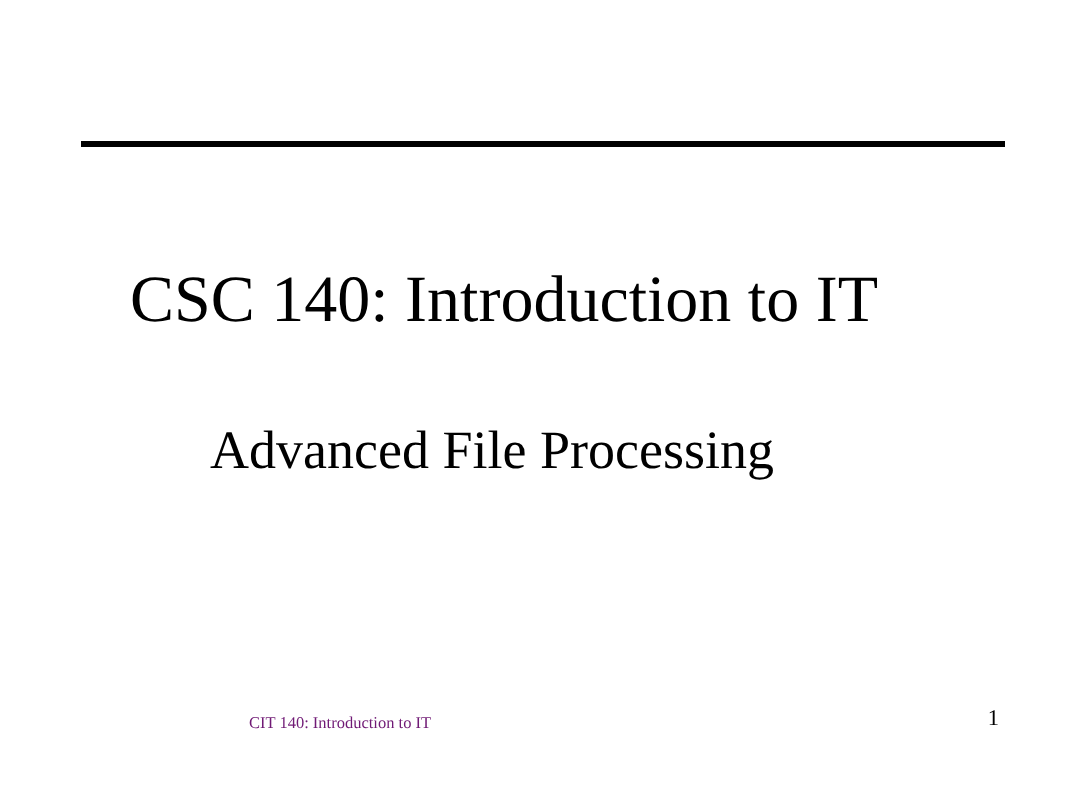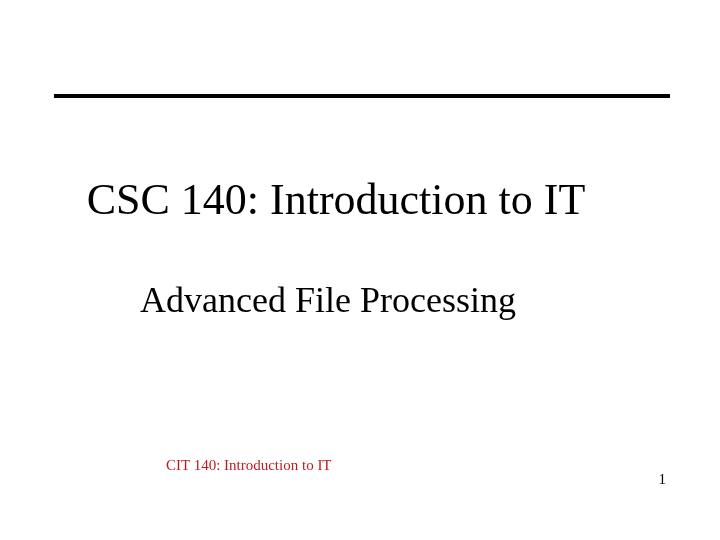--- a/index.html
+++ b/index.html
@@ -39,24 +39,24 @@
       left: 0;
       width: 656px;
       text-align: center;
       font-size: 36px;
       color: #000000;
       font-weight: normal;
       line-height: 1.35;
     }
     .footer-left {
       position: absolute;
-      bottom: 66px;
+      bottom: 52px;
       left: 166px;
-      font-size: 15px;
-      color: #b91c1c;
+      font-size: 11px;
+      color: #701a75;
     }
     .footer-right {
       position: absolute;
       bottom: 52px;
       right: 54px;
       font-size: 15px;
       color: #000000;
     }
   </style>
 </head>

